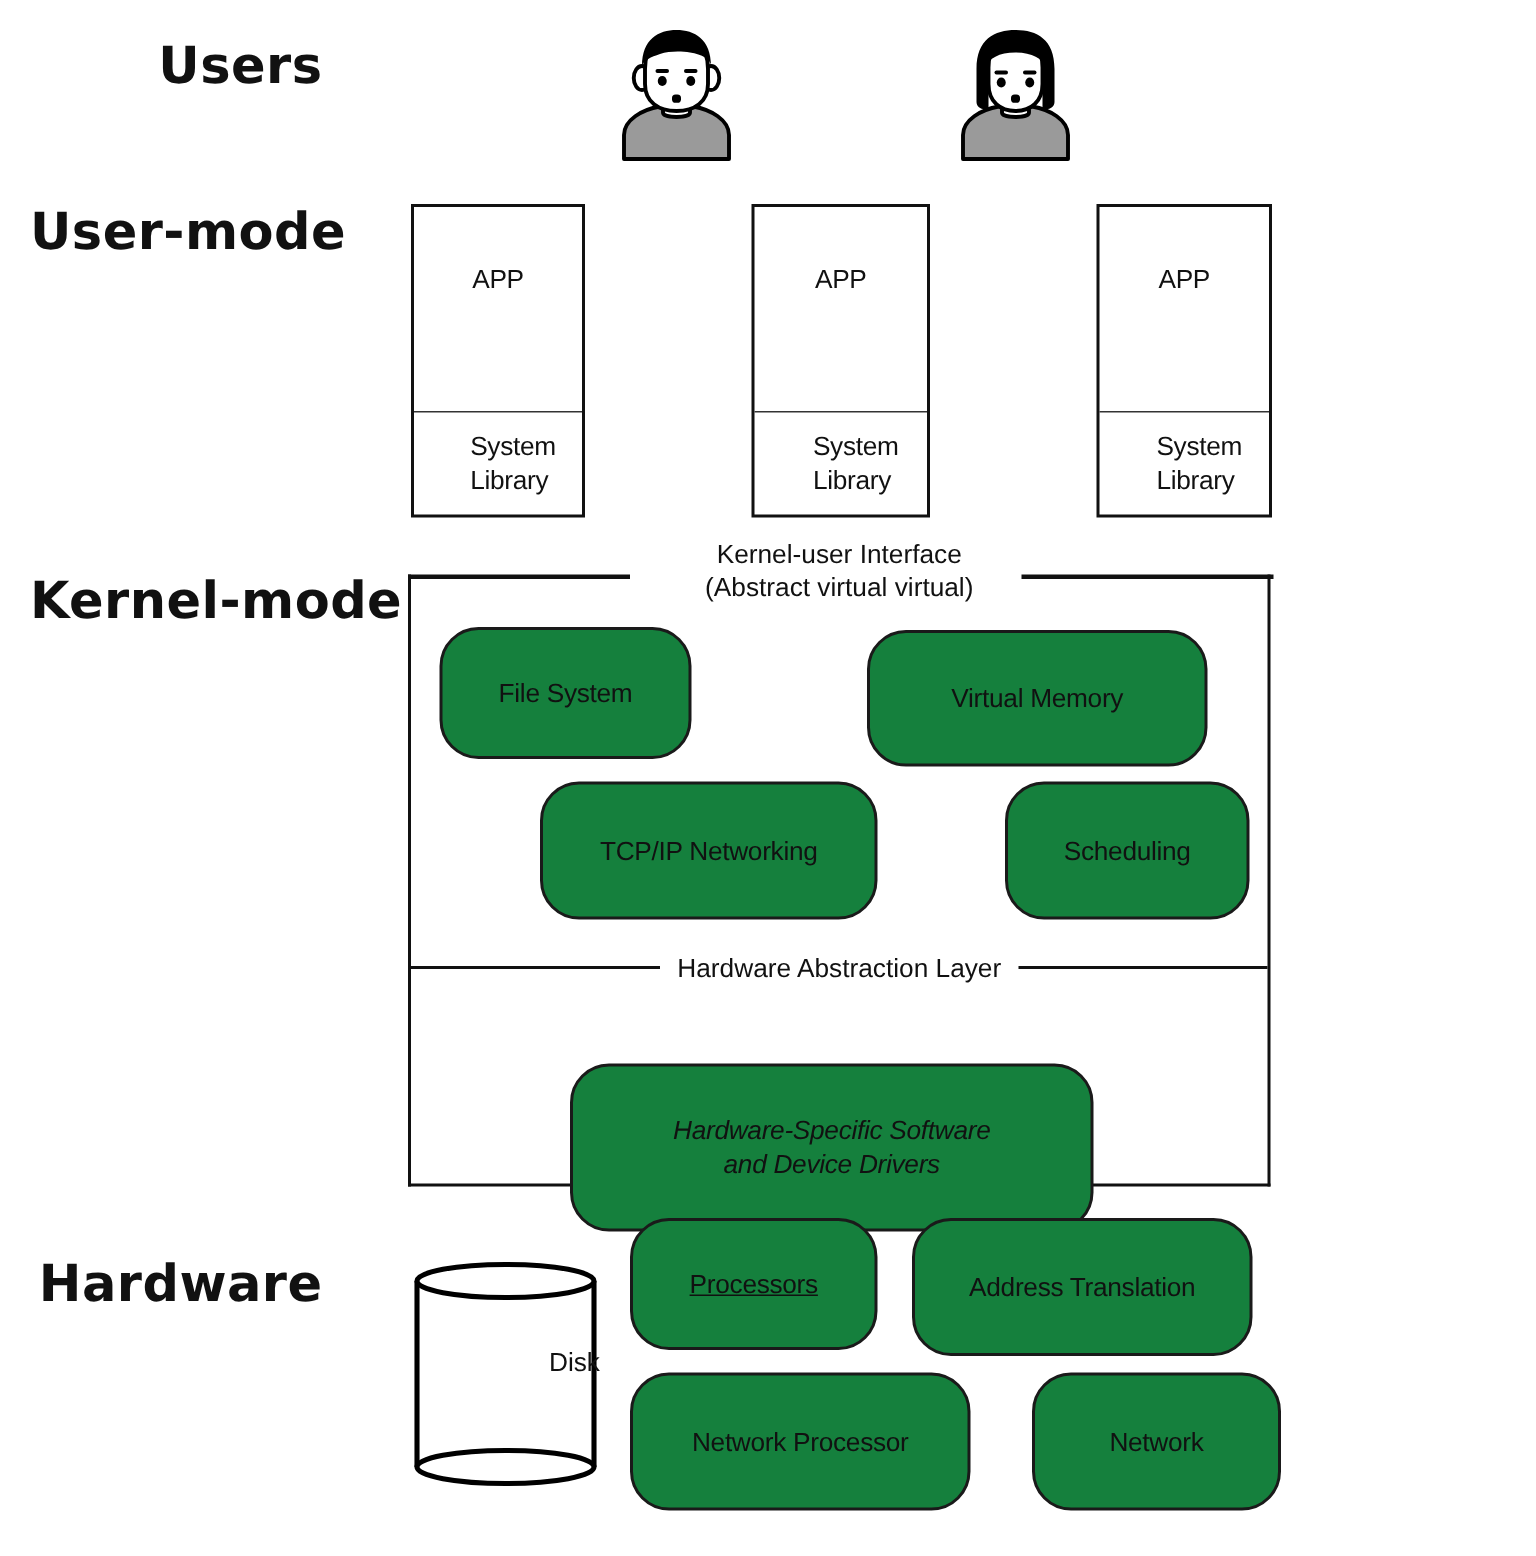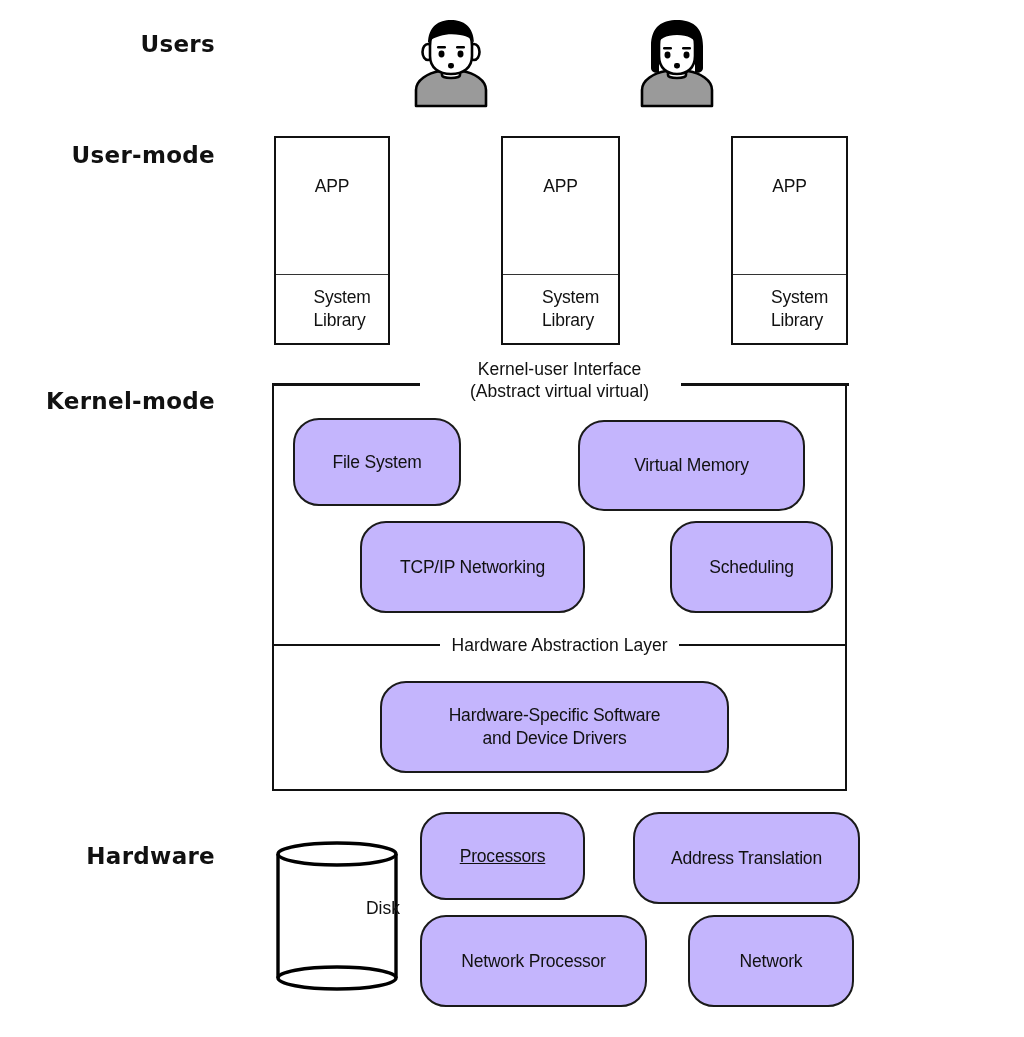--- a/index.html
+++ b/index.html
@@ -16,21 +16,21 @@
     width: 1024px;
     height: 1037px;
     background: #ffffff;
     overflow: hidden;
   }
 
   
   .row-label {
     position: absolute;
     font-family: "DejaVu Sans", sans-serif;
-    font-size: 23px;
+    font-size: 34px;
     font-weight: 600;
     letter-spacing: 0.3px;
     color: #111111;
     white-space: nowrap;
     text-align: right;
     transform: translateY(-50%);
   }
 
   
   .avatar { position: absolute; }
@@ -125,21 +125,21 @@
     color: #111111;
     white-space: nowrap;
   }
 
   
   .capsule {
     position: absolute;
     box-sizing: border-box;
     border: 2px solid #1a1a1a;
     border-radius: 26px;
-    background: #c4b5fd;
+    background: #15803d;
     display: flex;
     align-items: center;
     justify-content: center;
     text-align: center;
     line-height: 1.3;
     font-family: "Liberation Sans", sans-serif;
     font-size: 17.5px;
     color: #111111;
     letter-spacing: -0.2px;
   }
@@ -258,38 +258,38 @@
   <div class="capsule" style="left:360px; top:521px; width:225px; height:92px;">TCP/IP Networking</div>
 
   <div class="capsule" style="left:670px; top:521px; width:163px; height:92px;">Scheduling</div>
 
   <div id="hal-row">
     <div class="rule"></div>
     <div id="hal-label">Hardware Abstraction Layer</div>
     <div class="rule"></div>
   </div>
 
-  <div class="capsule" style="left:380px; top:681px; width:349px; height:92px;">
+  <div class="capsule" style="left:380px; top:709px; width:349px; height:112px;font-style:italic;">
     <span>
       <span>Hardware-Specific Software</span><br>
       <span>and Device Drivers</span>
     </span>
   </div>
 
   <div id="disk-shape">
     <svg width="126" height="152" viewBox="0 0 126 152">
       <path d="M4 14 L4 138" stroke="#000" stroke-width="3.4" fill="none"></path>
       <path d="M122 14 L122 138" stroke="#000" stroke-width="3.4" fill="none"></path>
       <ellipse cx="63" cy="138" rx="59" ry="11" fill="#fff" stroke="#000" stroke-width="3.4"></ellipse>
       <ellipse cx="63" cy="14" rx="59" ry="11" fill="#fff" stroke="#000" stroke-width="3.4"></ellipse>
     </svg>
   </div>
   <div id="disk-label">Disk</div>
 
   <div class="capsule" style="left:420px; top:812px; width:165px; height:88px;text-decoration:underline;">Processors</div>
 
-  <div class="capsule" style="left:608px; top:812px; width:227px; height:92px;margin-left:25px;">Address Translation</div>
+  <div class="capsule" style="left:608px; top:812px; width:227px; height:92px;">Address Translation</div>
 
   <div class="capsule" style="left:420px; top:915px; width:227px; height:92px;">Network Processor</div>
 
   <div class="capsule" style="left:688px; top:915px; width:166px; height:92px;">Network</div>
 
 </div>
 
 </body></html>

